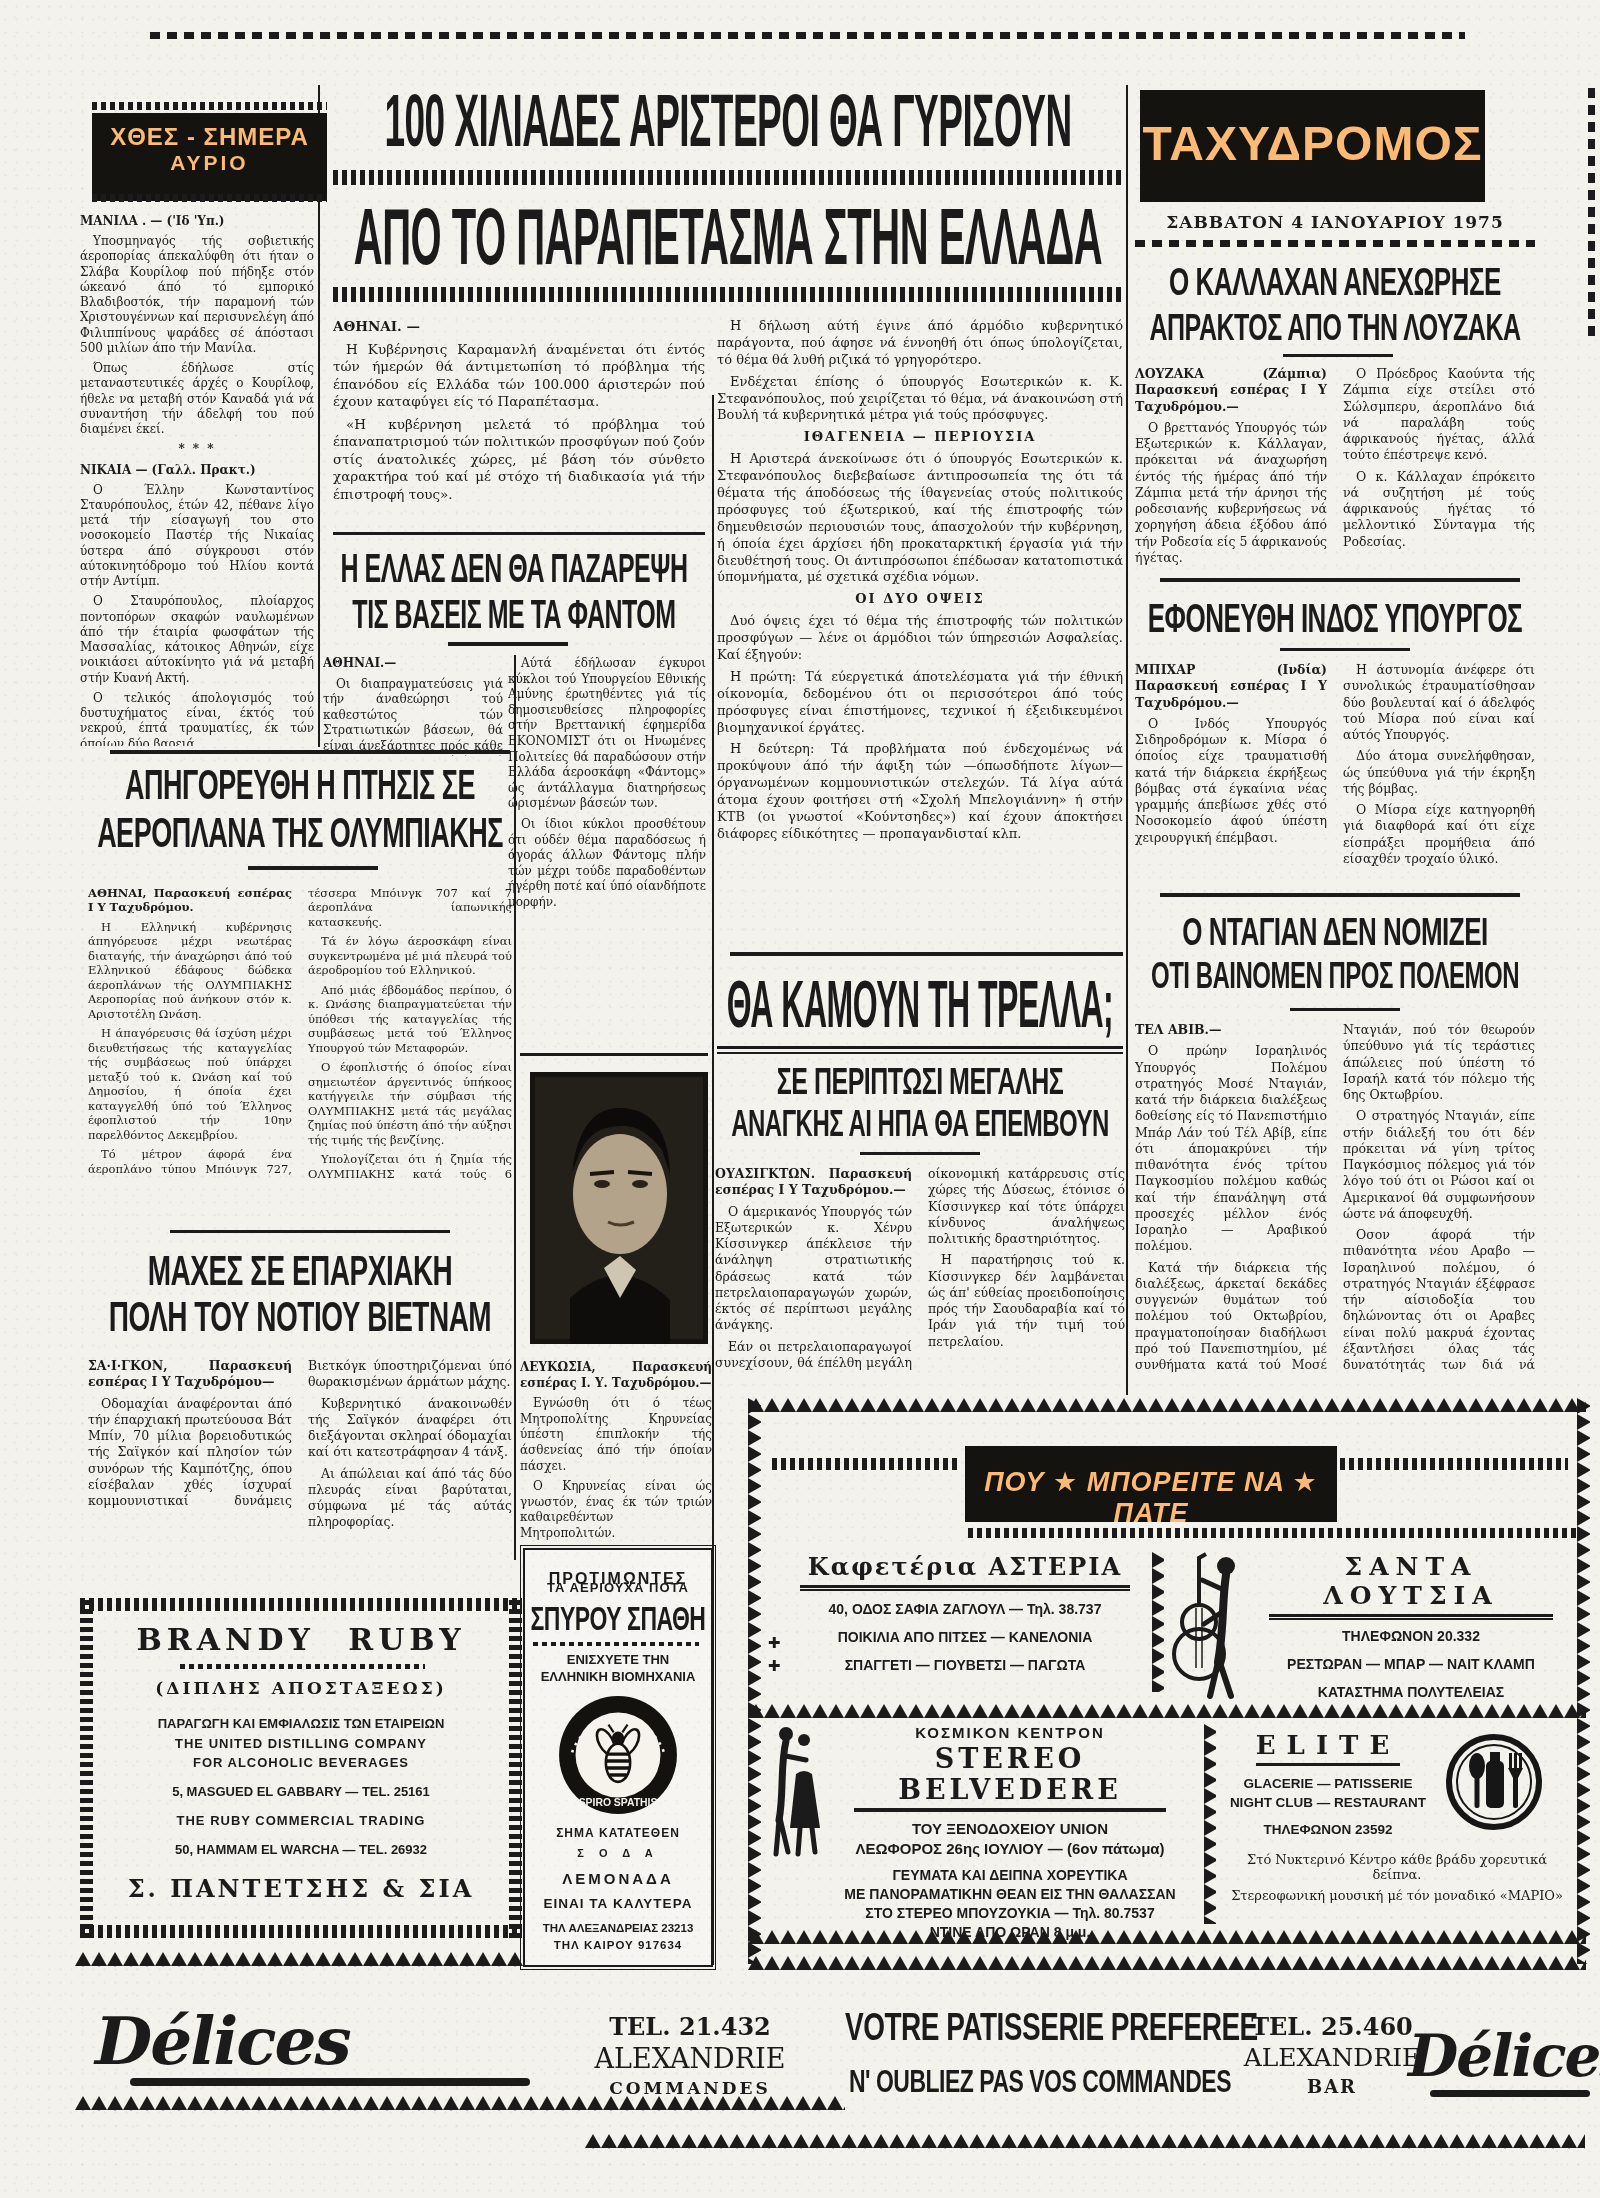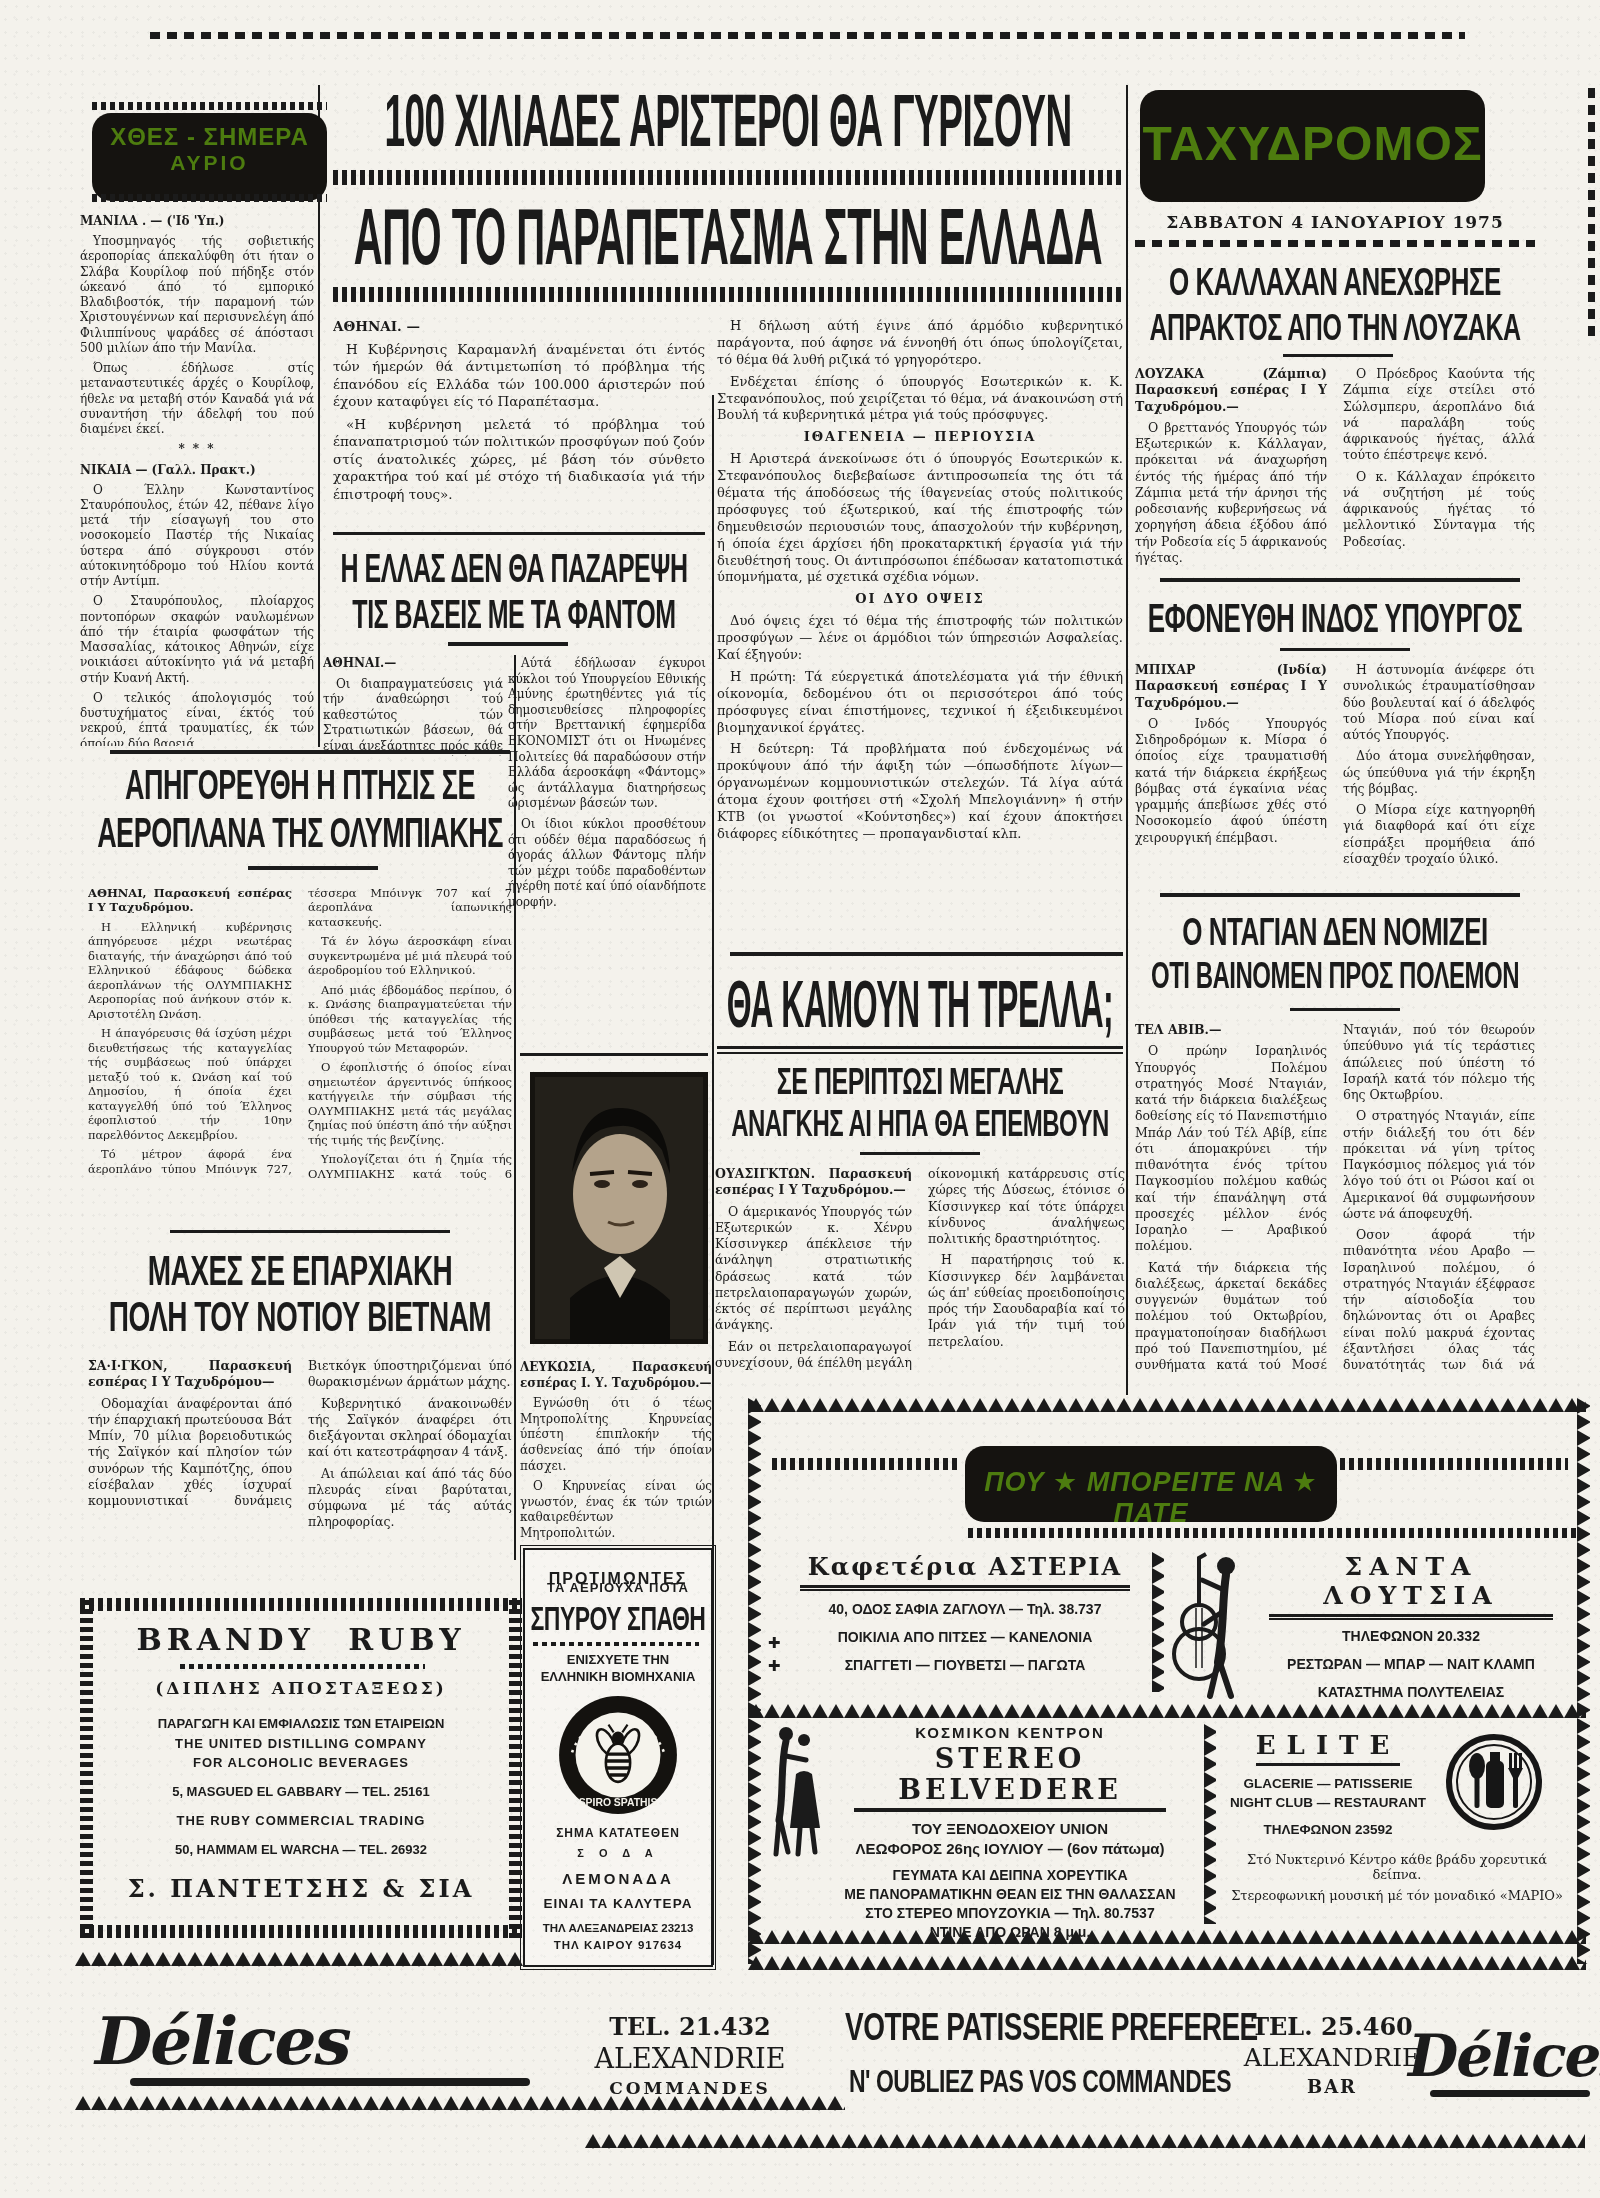--- a/index.html
+++ b/index.html
@@ -20,21 +20,21 @@
   .body-text p{margin:0 0 5px;text-indent:13px;}
   .body-text p.noind{text-indent:0;}
   .subhead{text-align:center;font-weight:700;letter-spacing:2px;text-indent:0 !important;margin:9px 0 6px;}
   .cols2{column-count:2;column-gap:16px;}
   .hline{background:#1b1b1b;height:3px;}
   .vline{background:#1b1b1b;width:2px;}
   .hatch{background:repeating-linear-gradient(90deg,#1b1b1b 0 5px,transparent 5px 9px);}
   .vhatch{background:repeating-linear-gradient(0deg,#1b1b1b 0 5px,transparent 5px 9px);}
   .dots{background:repeating-linear-gradient(90deg,#1b1b1b 0 10px,transparent 10px 17px);height:7px;}
   .vdots{background:repeating-linear-gradient(180deg,#1b1b1b 0 10px,transparent 10px 17px);width:7px;}
-  .blackbox{background:#151310;color:#4d7c0f;border-radius:19px;}
+  .blackbox{background:#151310;color:#fdba74;}
   .adline{position:absolute;width:100%;text-align:center;font-weight:700;}
   .script{font-style:italic;font-weight:700;letter-spacing:-2px;}
 </style>
 </head>
 <body>
 
 <svg width="0" height="0" style="position:absolute">
   <defs>
     <pattern id="zzh" width="16" height="14" patternUnits="userSpaceOnUse">
       <path d="M0 14 L8 0 L16 14 Z" fill="#1b1b1b"></path>

